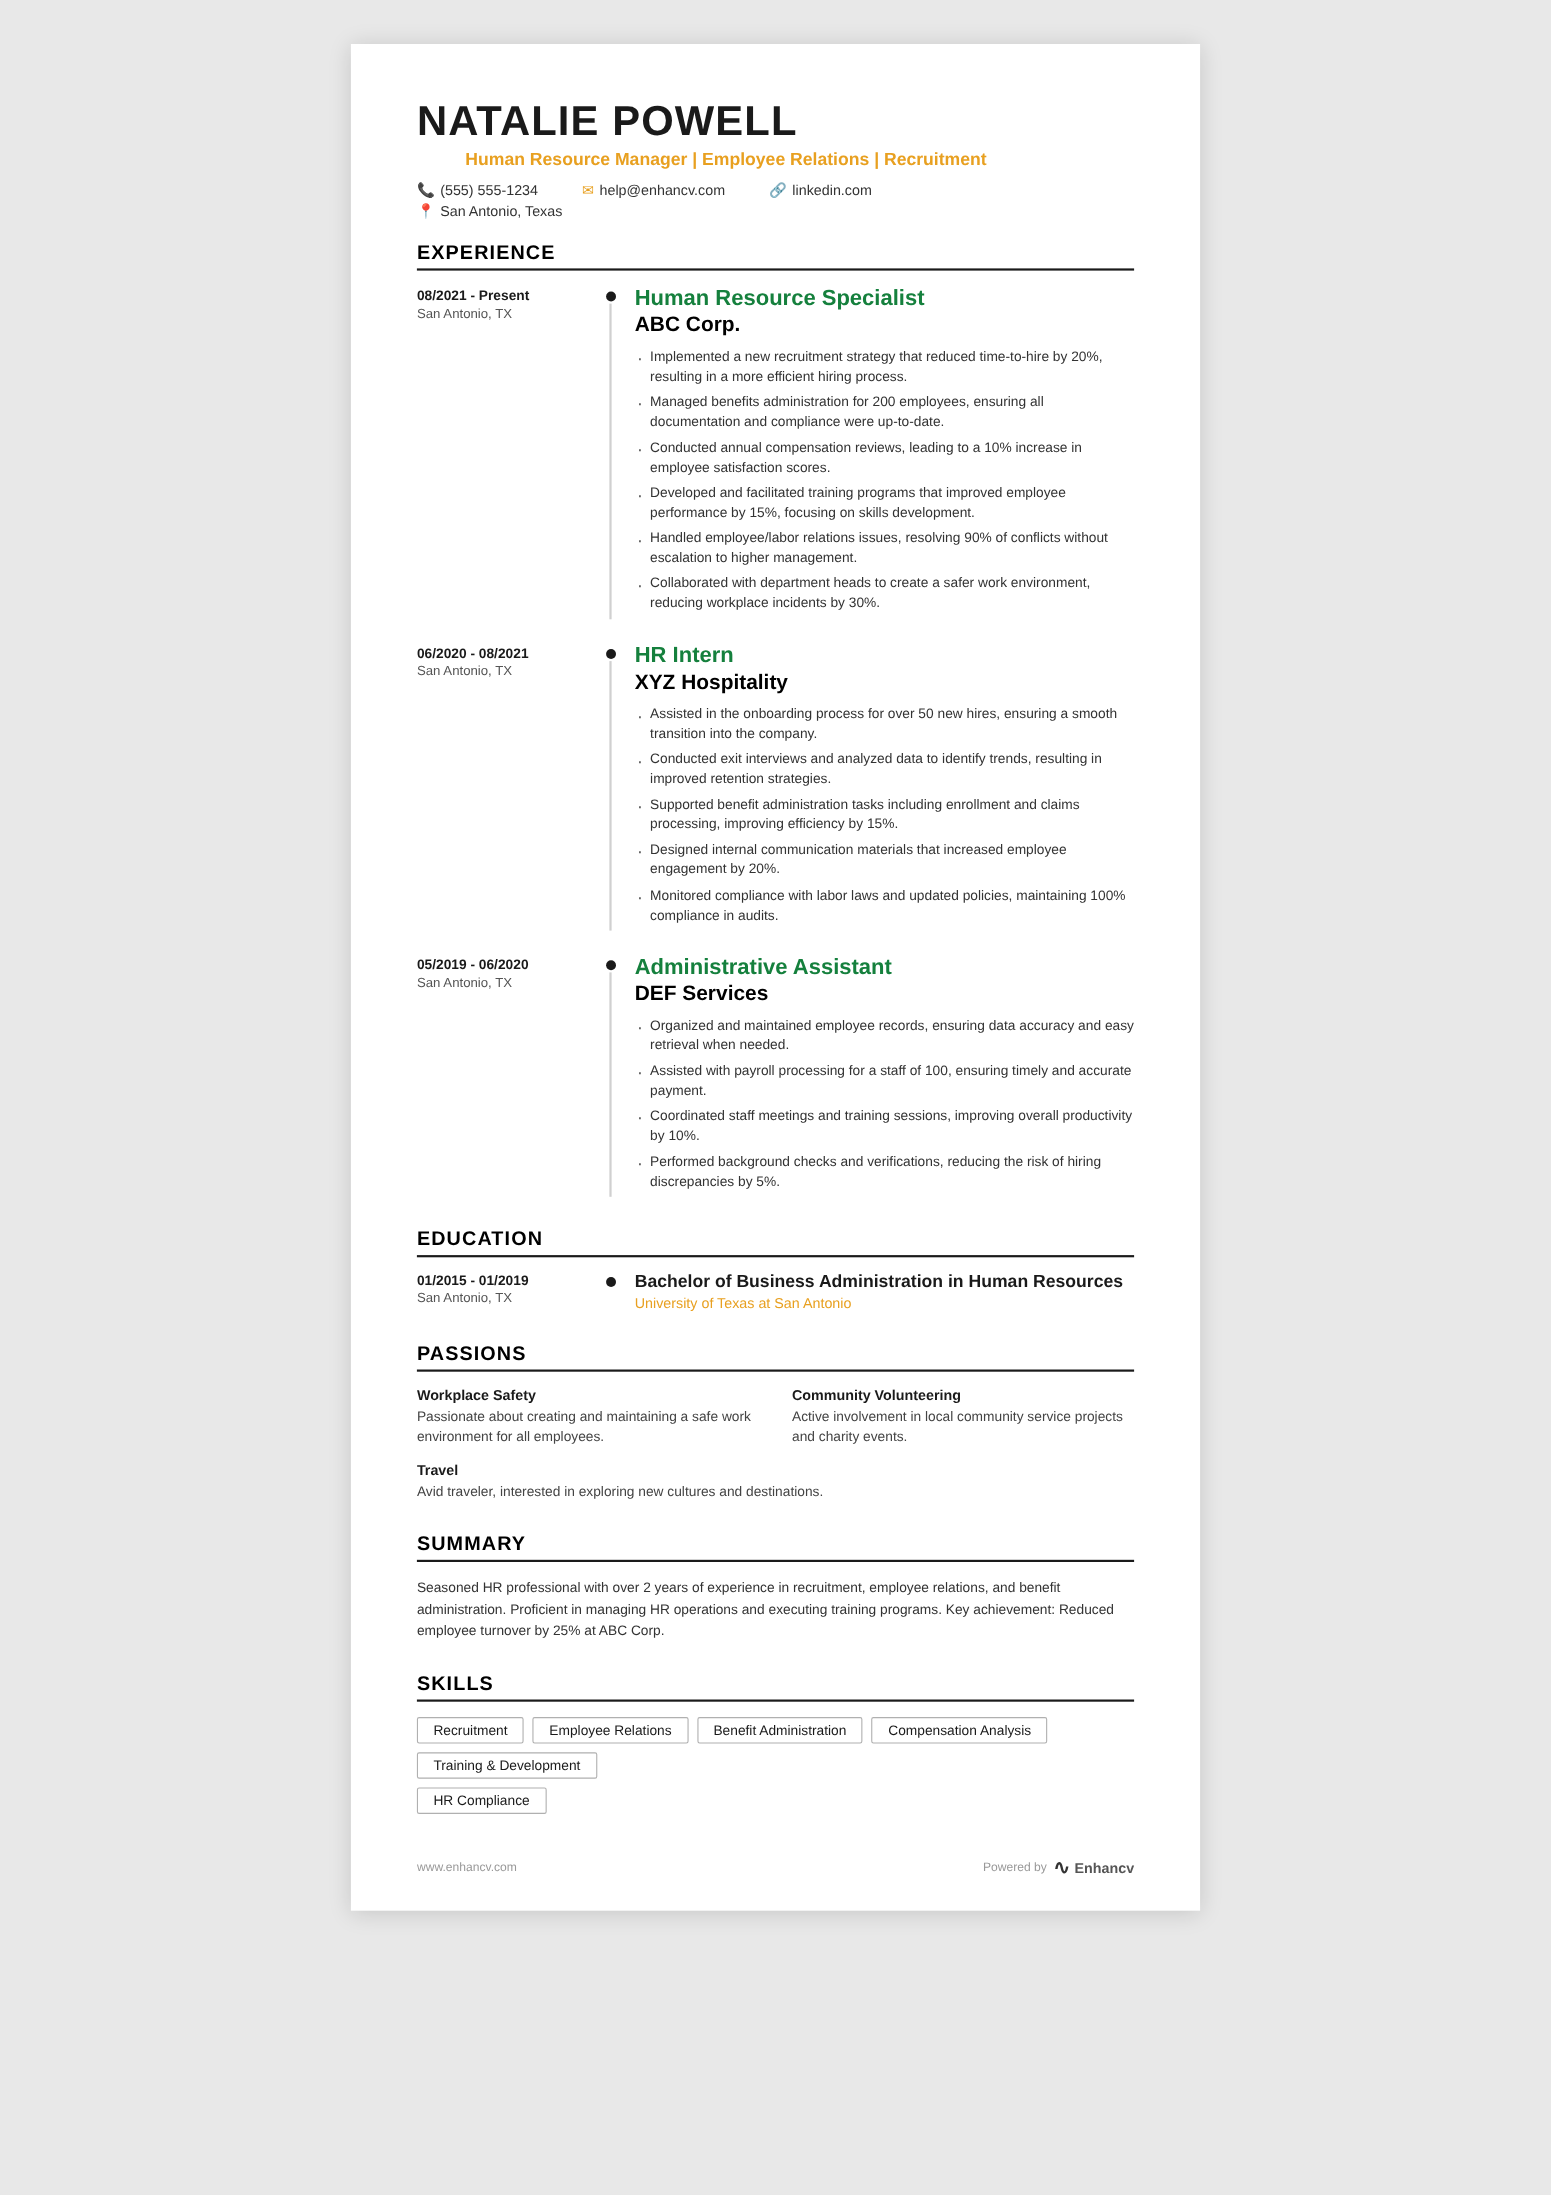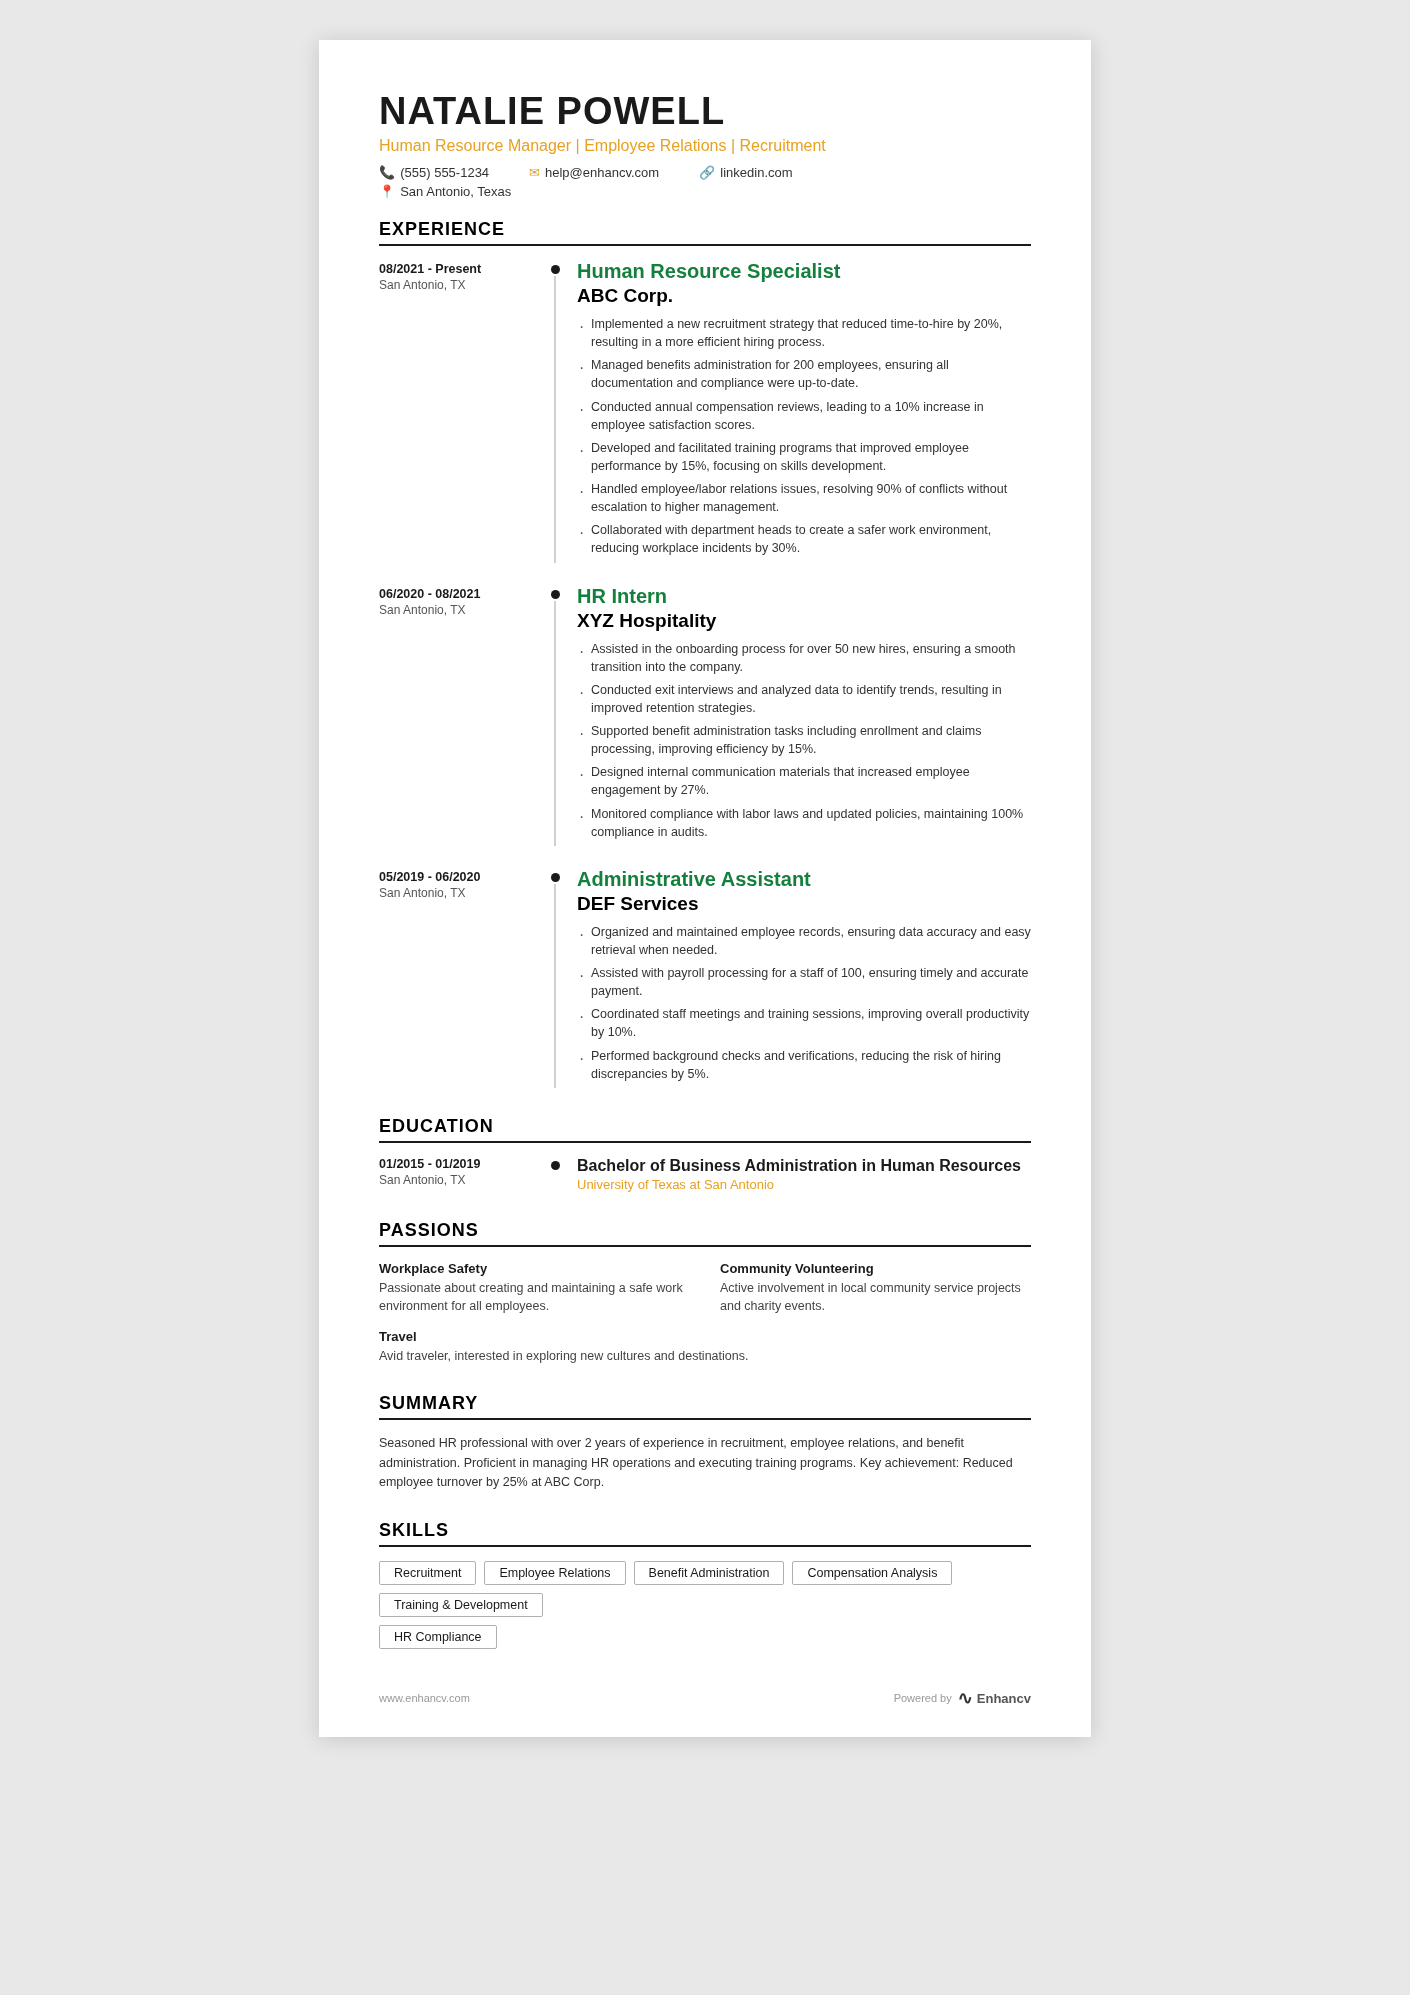--- a/index.html
+++ b/index.html
@@ -21,23 +21,24 @@
     .header-name {
       font-size: 38px;
       font-weight: 900;
       color: #1a1a1a;
       letter-spacing: 1px;
       text-transform: uppercase;
       margin-bottom: 4px;
     }
     .header-title {
       font-size: 16px;
-      font-weight: 400;
+      font-weight: 700;
       color: #e8a020;
       margin-bottom: 10px;
+      margin-left: 44px;
     }
     .contact-row {
       display: flex;
       gap: 40px;
       align-items: center;
       margin-bottom: 4px;
     }
     .contact-item {
       display: flex;
       align-items: center;
@@ -339,21 +340,21 @@
         <div class="exp-dot"></div>
         <div class="exp-line"></div>
       </div>
       <div class="exp-right">
         <div class="exp-job-title">HR Intern</div>
         <div class="exp-company">XYZ Hospitality</div>
         <ul class="exp-bullets">
           <li>Assisted in the onboarding process for over 50 new hires, ensuring a smooth transition into the company.</li>
           <li>Conducted exit interviews and analyzed data to identify trends, resulting in improved retention strategies.</li>
           <li>Supported benefit administration tasks including enrollment and claims processing, improving efficiency by 15%.</li>
-          <li>Designed internal communication materials that increased employee engagement by 27%.</li>
+          <li>Designed internal communication materials that increased employee engagement by 20%.</li>
           <li>Monitored compliance with labor laws and updated policies, maintaining 100% compliance in audits.</li>
         </ul>
       </div>
     </div>
 
     <div class="exp-row">
       <div class="exp-left">
         <div class="exp-date">05/2019 - 06/2020</div>
         <div class="exp-location">San Antonio, TX</div>
       </div>

